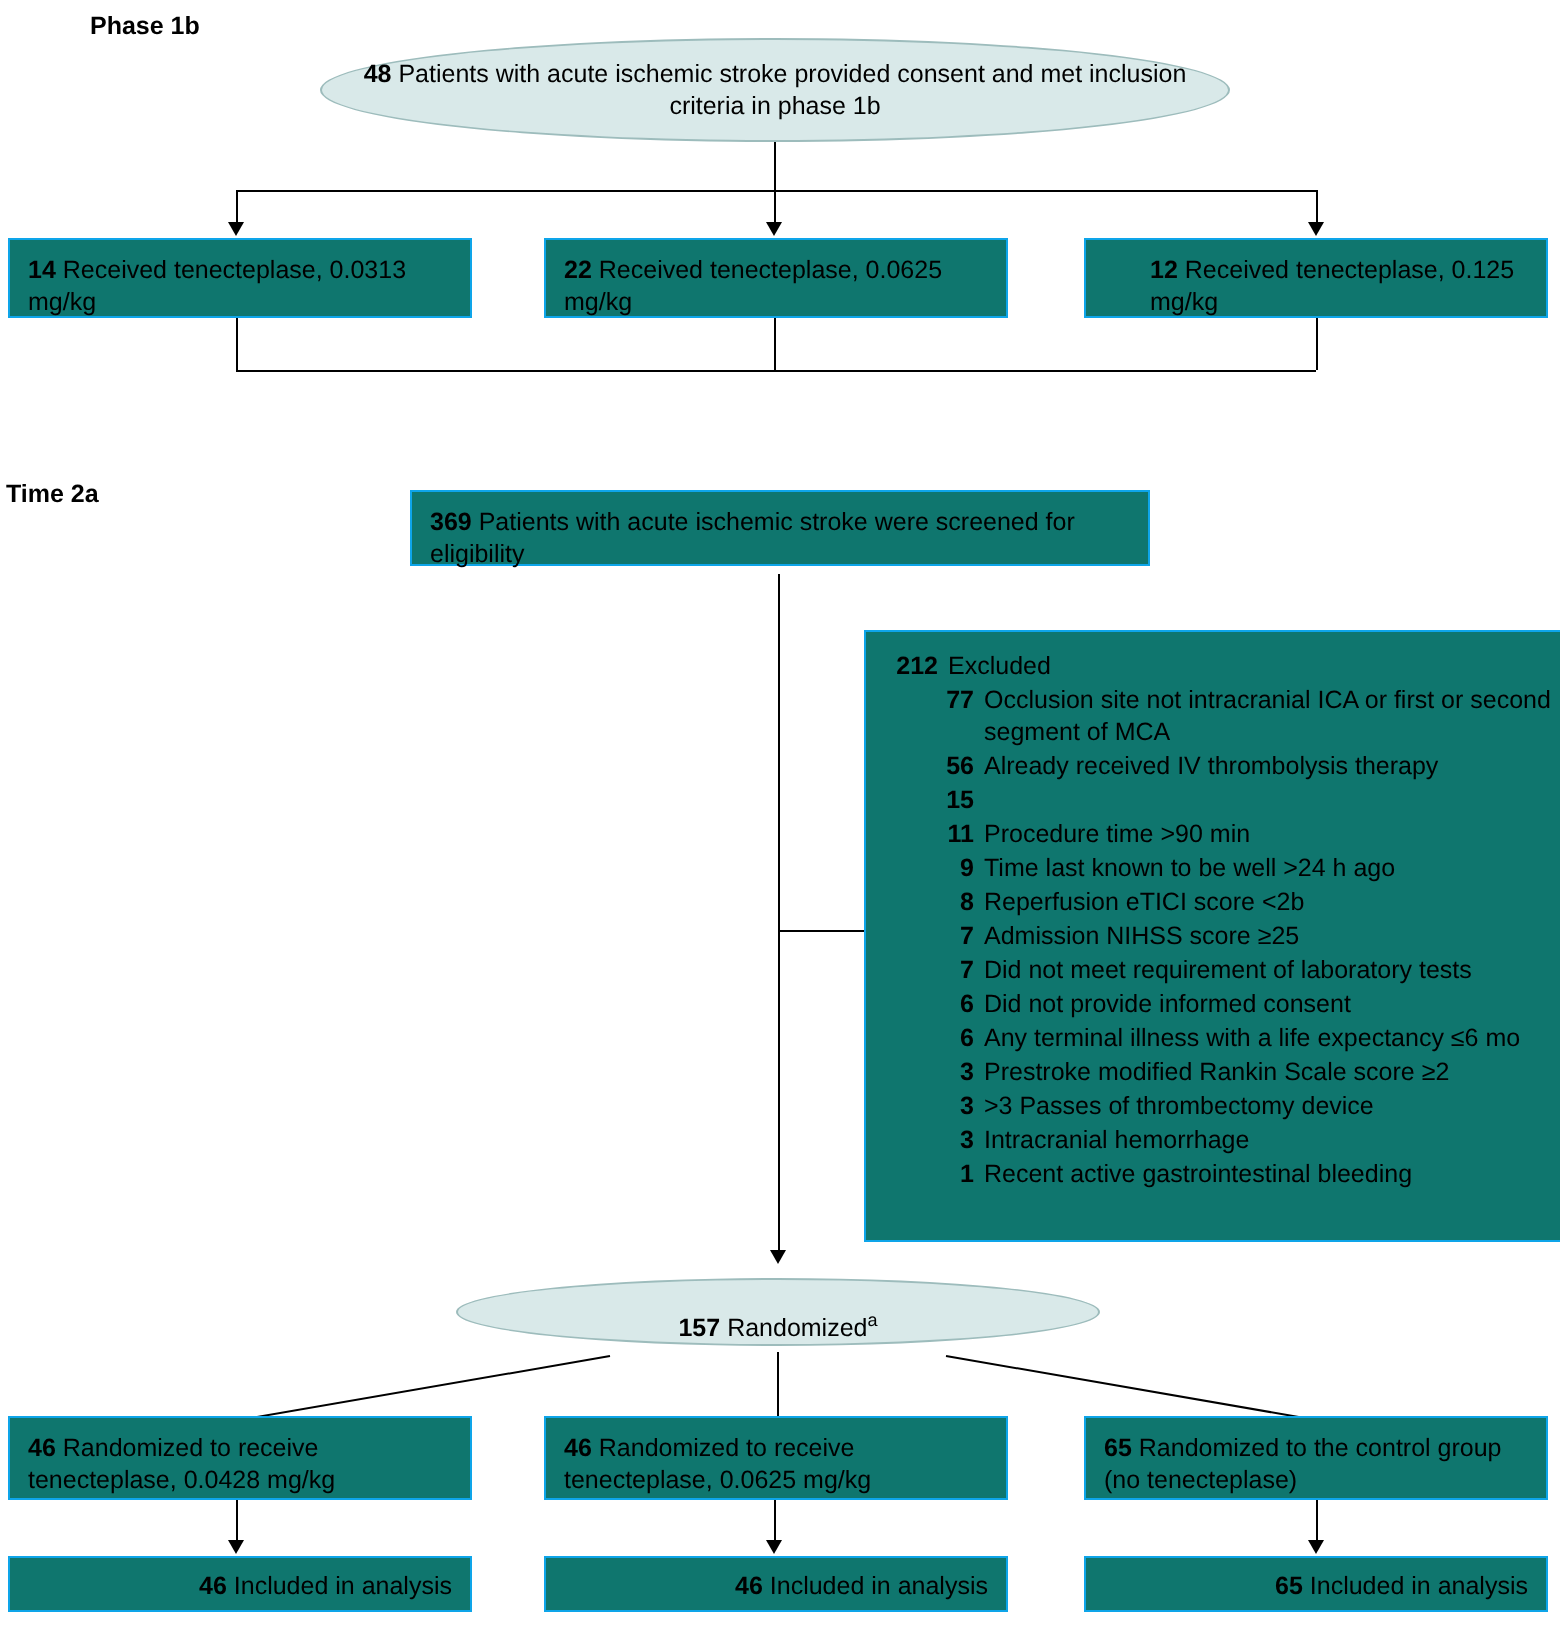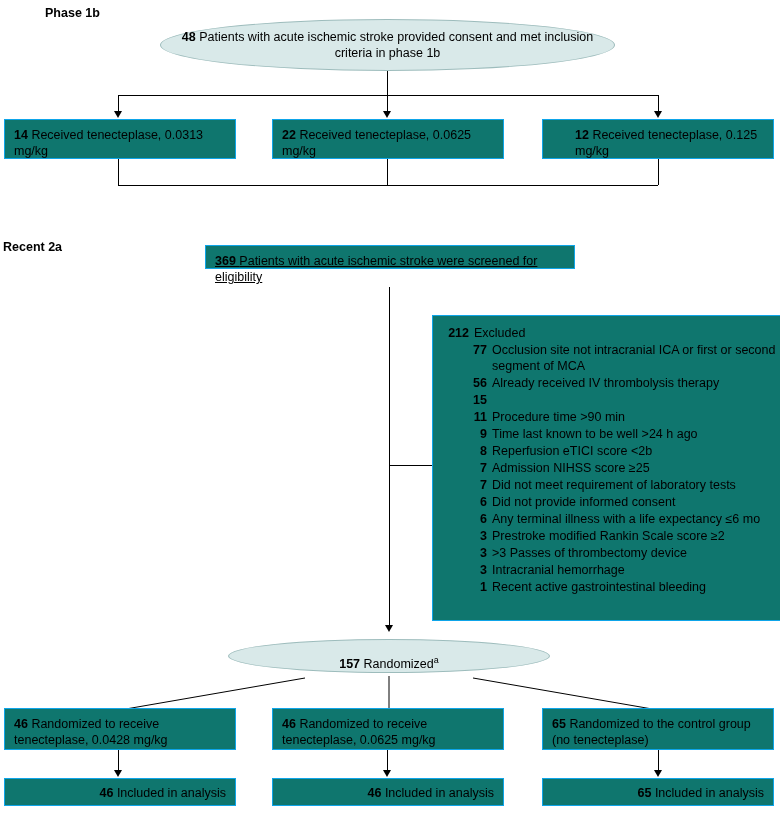--- a/index.html
+++ b/index.html
@@ -156,23 +156,23 @@
   <div class="box" style="left:542px; top:119px; width:232px; height:40px;padding-left:32px;">
     <span class="num">12 </span>
     <span>Received tenecteplase, 0.125 mg/kg</span>
   </div>
 
   <div class="line vline" style="left:118px; top:159px; height:26px;"></div>
   <div class="line vline" style="left:387px; top:159px; height:26px;"></div>
   <div class="line vline" style="left:658px; top:159px; height:26px;"></div>
   <div class="line hline" style="left:118px; top:185px; width:540px;"></div>
 
-  <div class="phase-label" style="left:3px; top:240px;">Recent 2a</div>
-
-  <div class="box" style="left:205px; top:245px; width:370px; height:24px;text-decoration:underline;">
+  <div class="phase-label" style="left:3px; top:240px;">Time 2a</div>
+
+  <div class="box" style="left:205px; top:245px; width:370px; height:38px;">
     <span class="num">369 </span>
     <span>Patients with acute ischemic stroke were screened for eligibility</span>
   </div>
 
   <div class="line vline" style="left:389px; top:287px; height:340px;"></div>
   <div class="arrow-down" style="left:384.5px; top:625px;"></div>
 
   <div class="line hline" style="left:389px; top:465px; width:50px;"></div>
   <div class="arrow-right" style="left:439px; top:460.5px;"></div>
 

